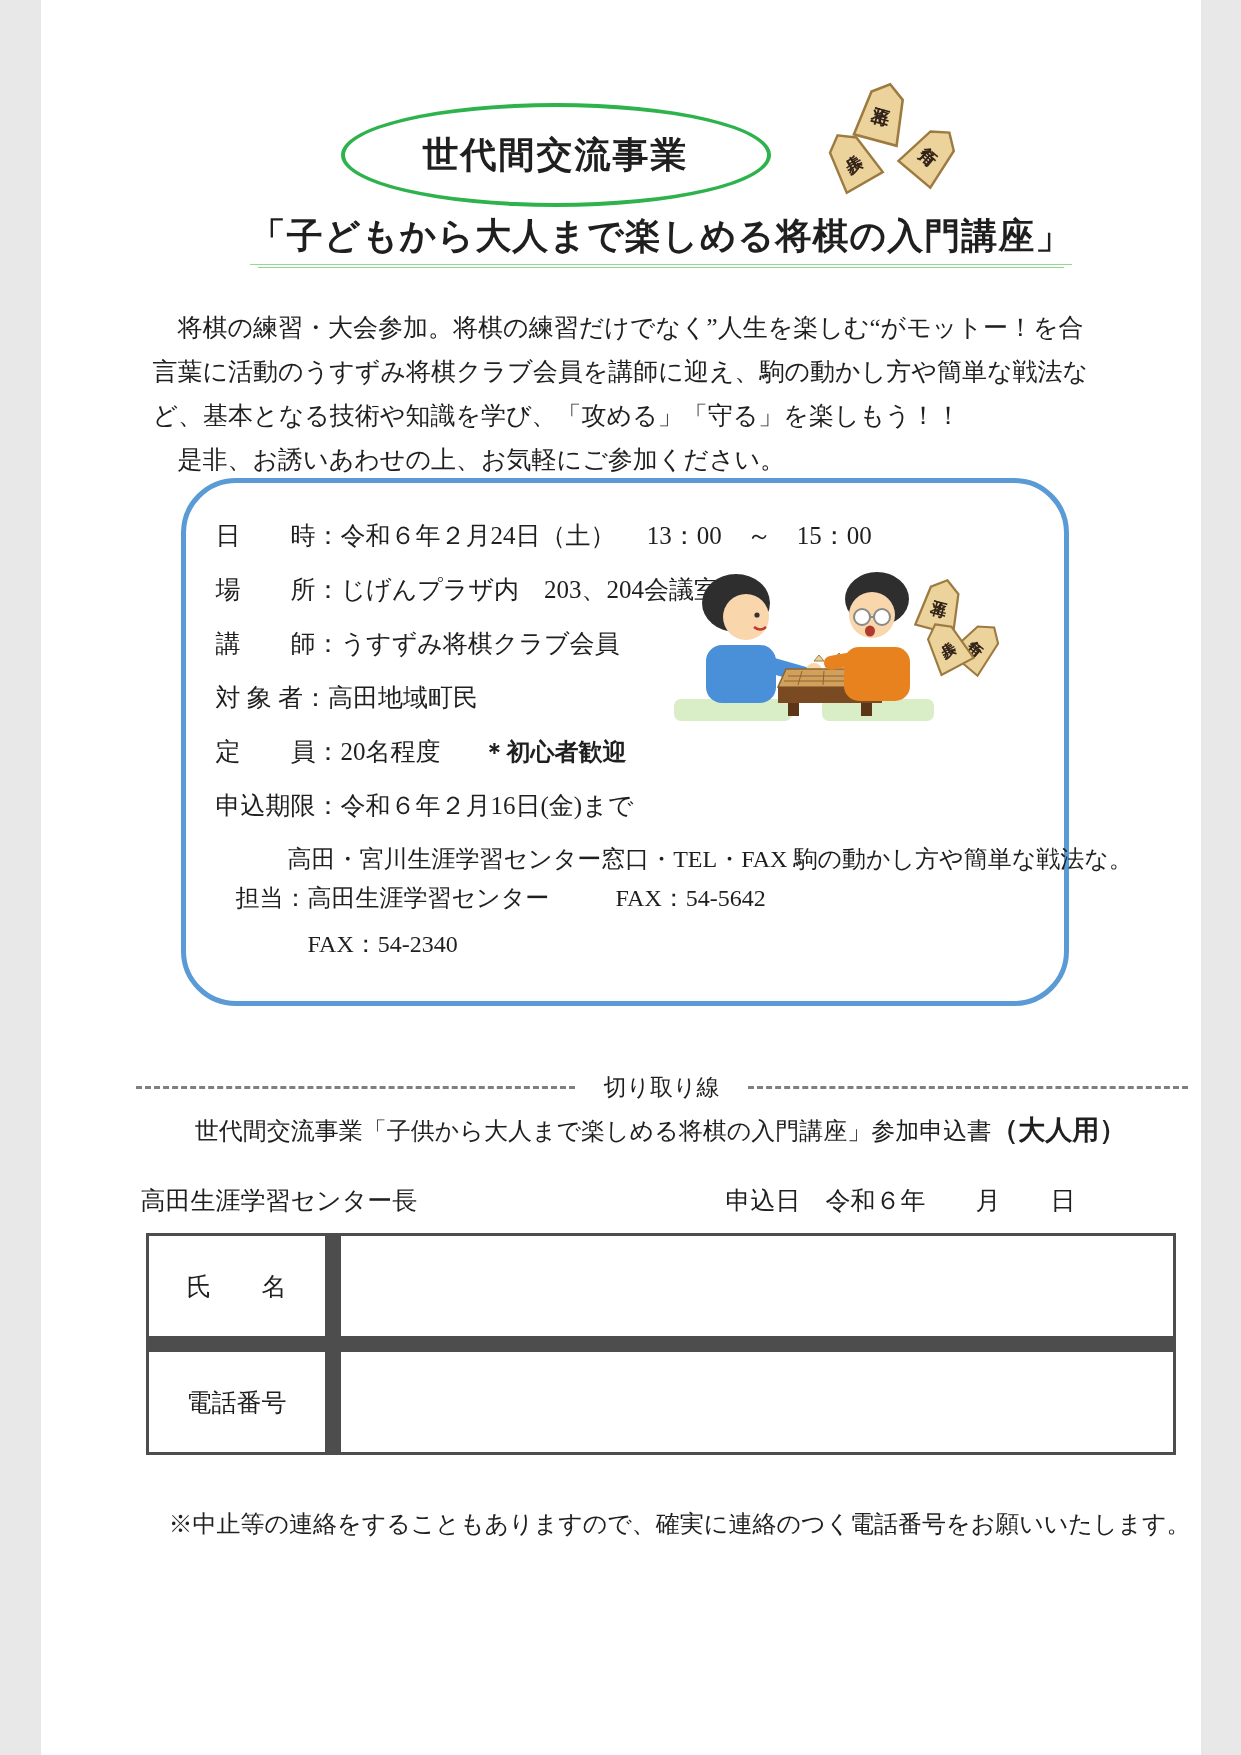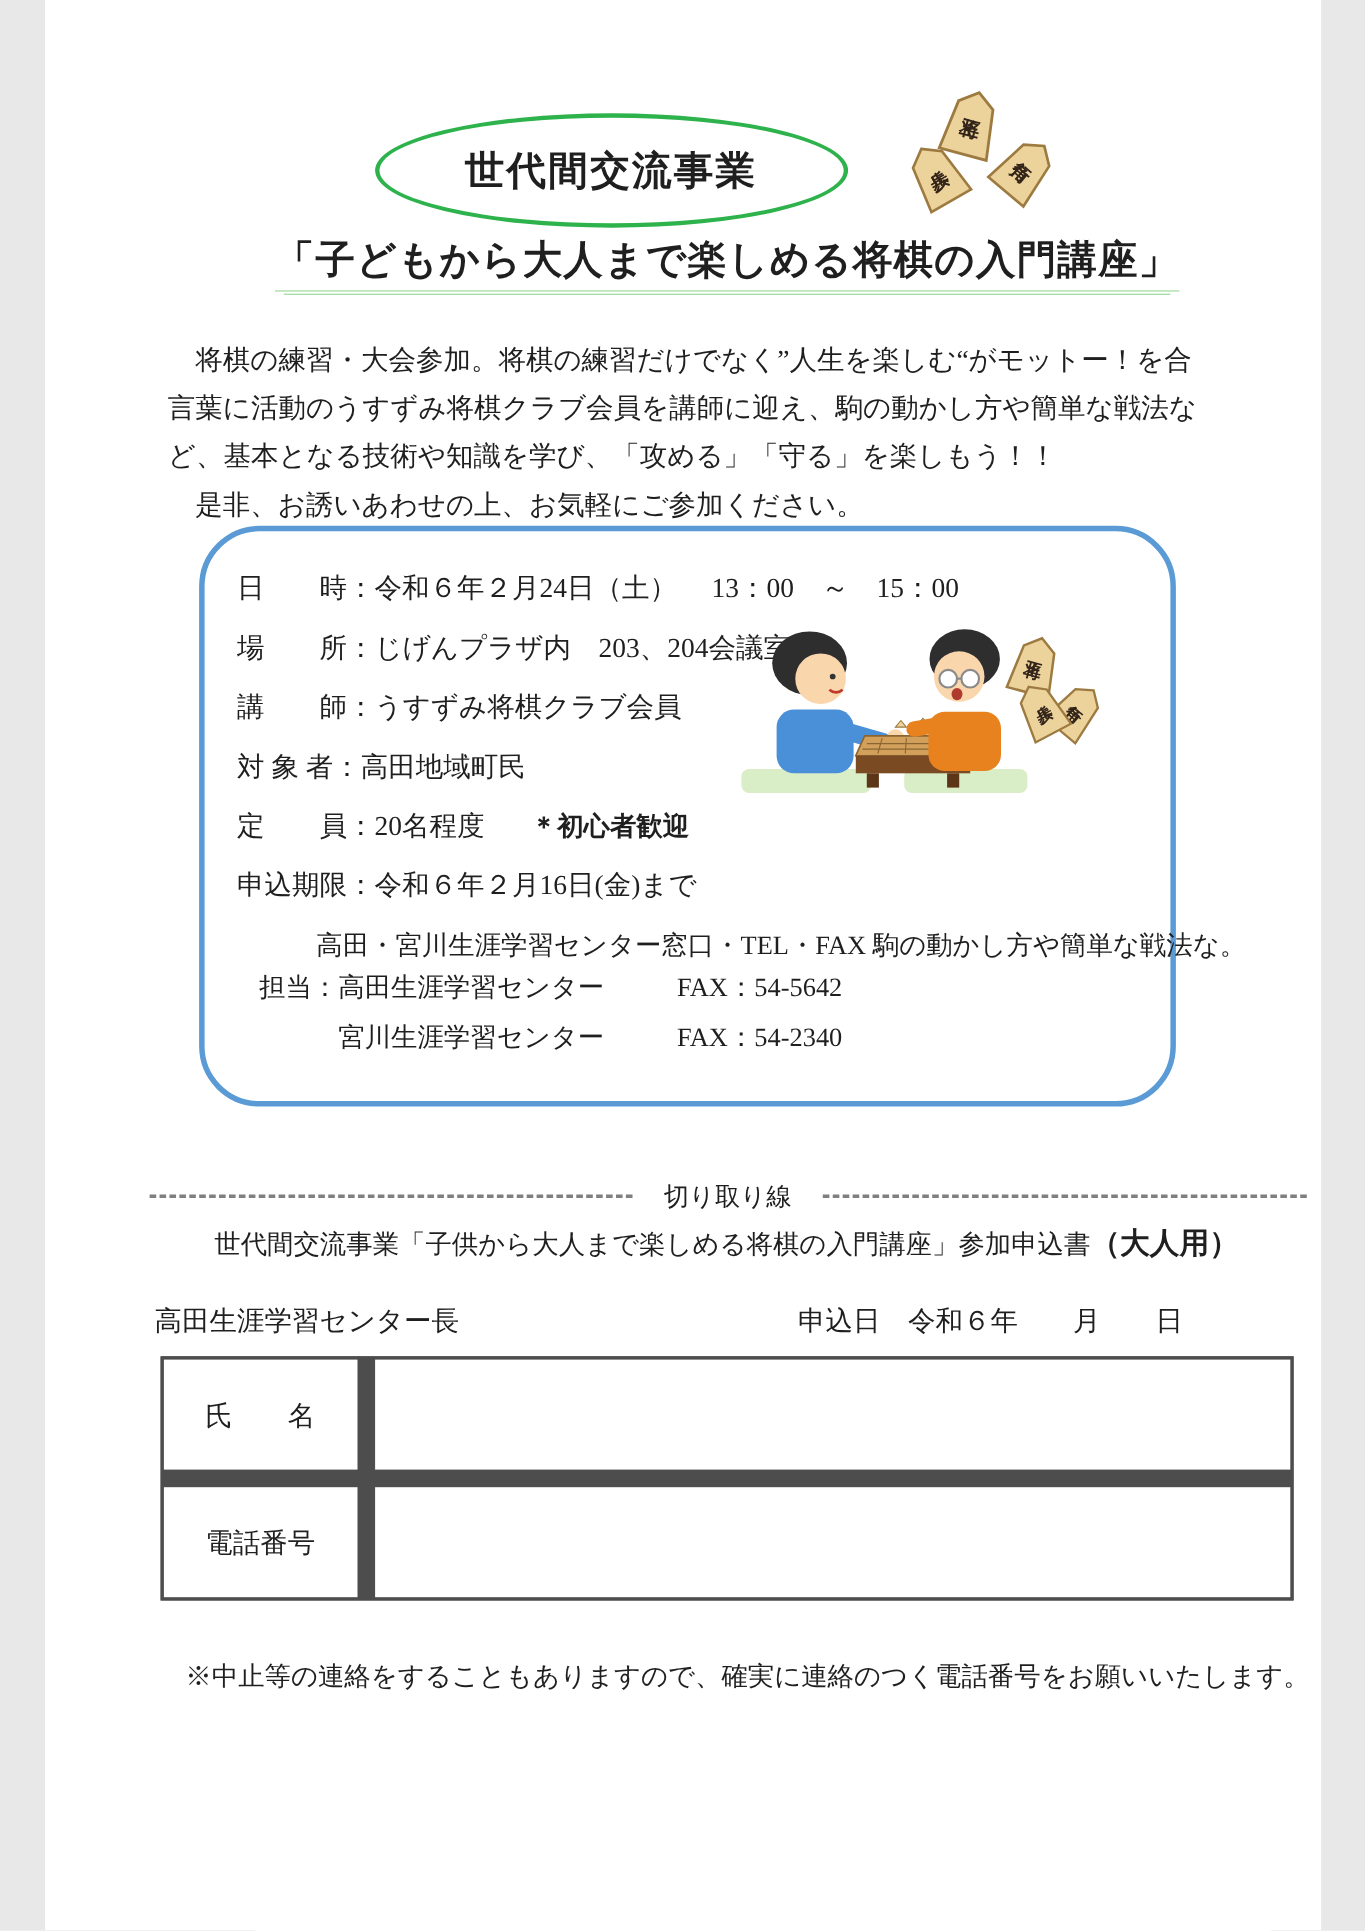--- a/index.html
+++ b/index.html
@@ -126,21 +126,20 @@
 
       <div class="apply-note">高田・宮川生涯学習センター窓口・TEL・FAX 駒の動かし方や簡単な戦法な。</div>
 
       <div class="staff-row">
         <span class="staff-label">担当：</span>
         <span class="staff-name">高田生涯学習センター</span>
         <span class="staff-fax">FAX：54-5642</span>
       </div>
       <div class="staff-row">
         <span class="staff-label"></span>
-        <span class="staff-name">宮川生涯学習センター</span>
         <span class="staff-fax">FAX：54-2340</span>
       </div>
 
       <svg class="scene" width="352" height="172" viewBox="0 0 352 172">
 
         <rect x="10" y="134" width="118" height="22" rx="7" fill="#d9edc6"></rect>
         <rect x="158" y="134" width="112" height="22" rx="7" fill="#d9edc6"></rect>
 
         <g>
           <rect x="42" y="80" width="70" height="58" rx="16" fill="#4a90d9"></rect>

